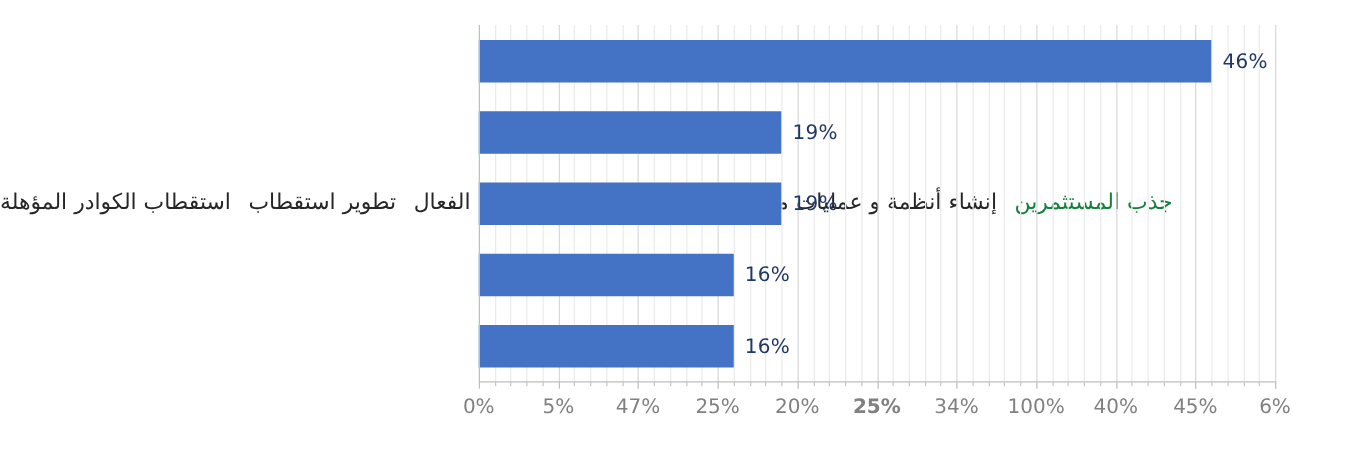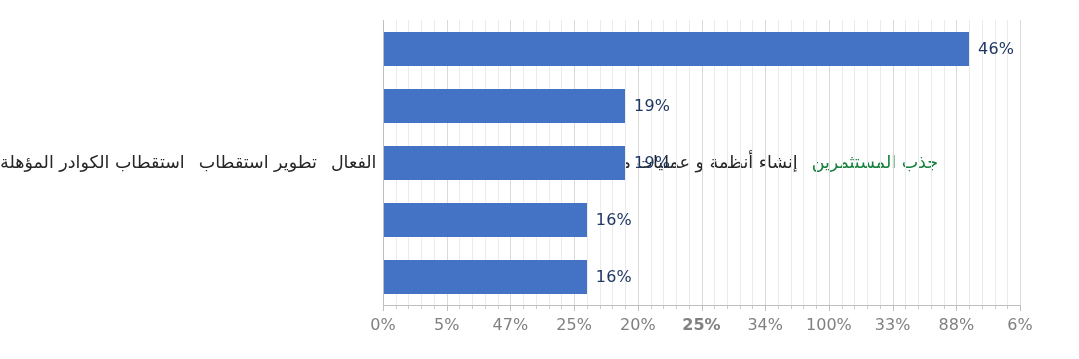--- a/index.html
+++ b/index.html
@@ -304,18 +304,18 @@
     </div>
   <div id="tick-labels">
       <div class="tick-label" style="left: 0px; color: rgb(128, 128, 128);">0%</div>
       <div class="tick-label" style="left: 63.7px; color: rgb(128, 128, 128);">5%</div>
       <div class="tick-label" style="left: 127.4px; color: rgb(128, 128, 128);">47%</div>
       <div class="tick-label" style="left: 191.1px; color: rgb(128, 128, 128);">25%</div>
       <div class="tick-label" style="left: 254.8px; color: rgb(128, 128, 128);">20%</div>
       <div class="tick-label" style="left: 318.5px; color: rgb(128, 128, 128); font-weight: bold;">25%</div>
       <div class="tick-label" style="left: 382.2px; color: rgb(128, 128, 128);">34%</div>
       <div class="tick-label" style="left: 445.9px; color: rgb(128, 128, 128);">100%</div>
-      <div class="tick-label" style="left: 509.6px; color: rgb(128, 128, 128);">33%</div>
-      <div class="tick-label" style="left: 573.3px; color: rgb(128, 128, 128);">88%</div>
+      <div class="tick-label" style="left: 509.6px; color: rgb(128, 128, 128);">40%</div>
+      <div class="tick-label" style="left: 573.3px; color: rgb(128, 128, 128);">45%</div>
       <div class="tick-label" style="left: 637px; color: rgb(128, 128, 128);">6%</div>
     </div>
 
 </div>
 
 </body></html>

